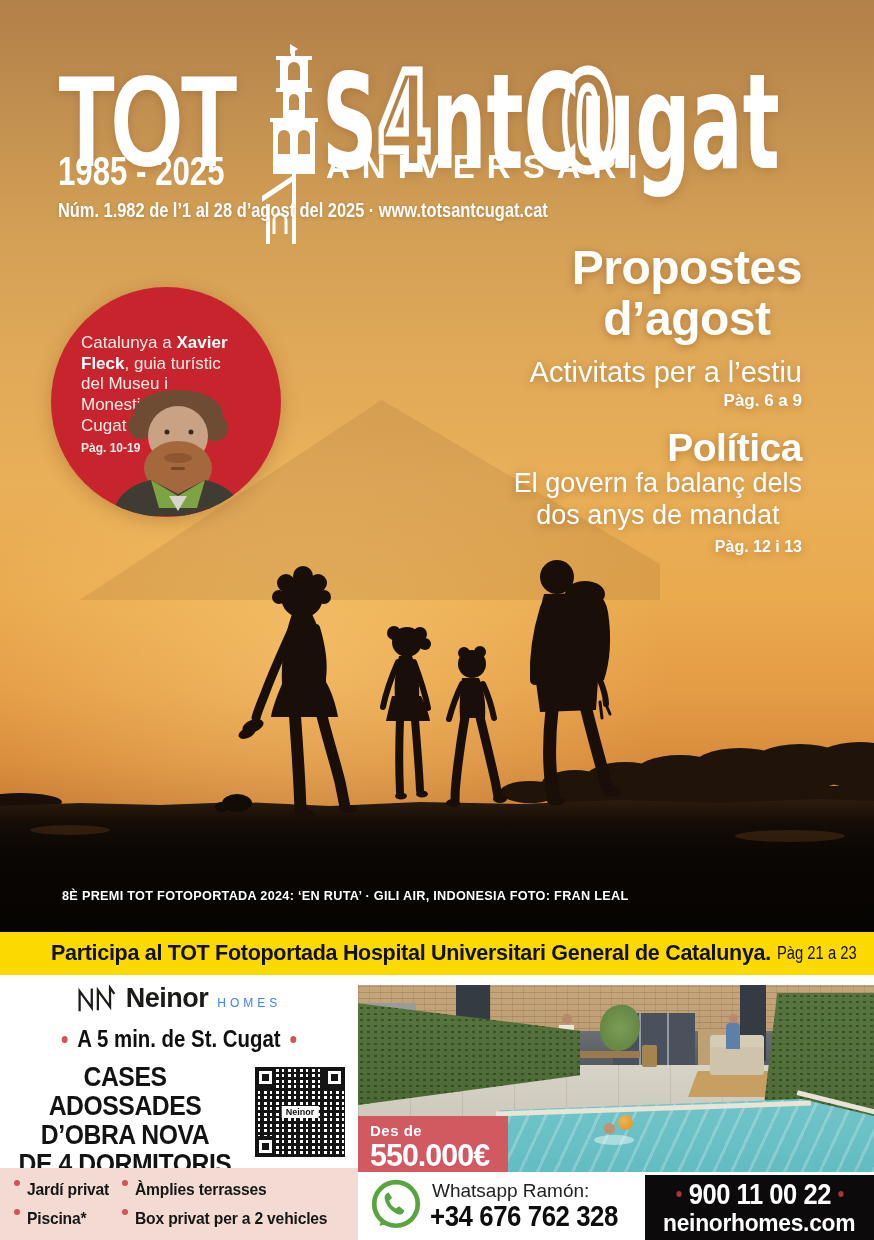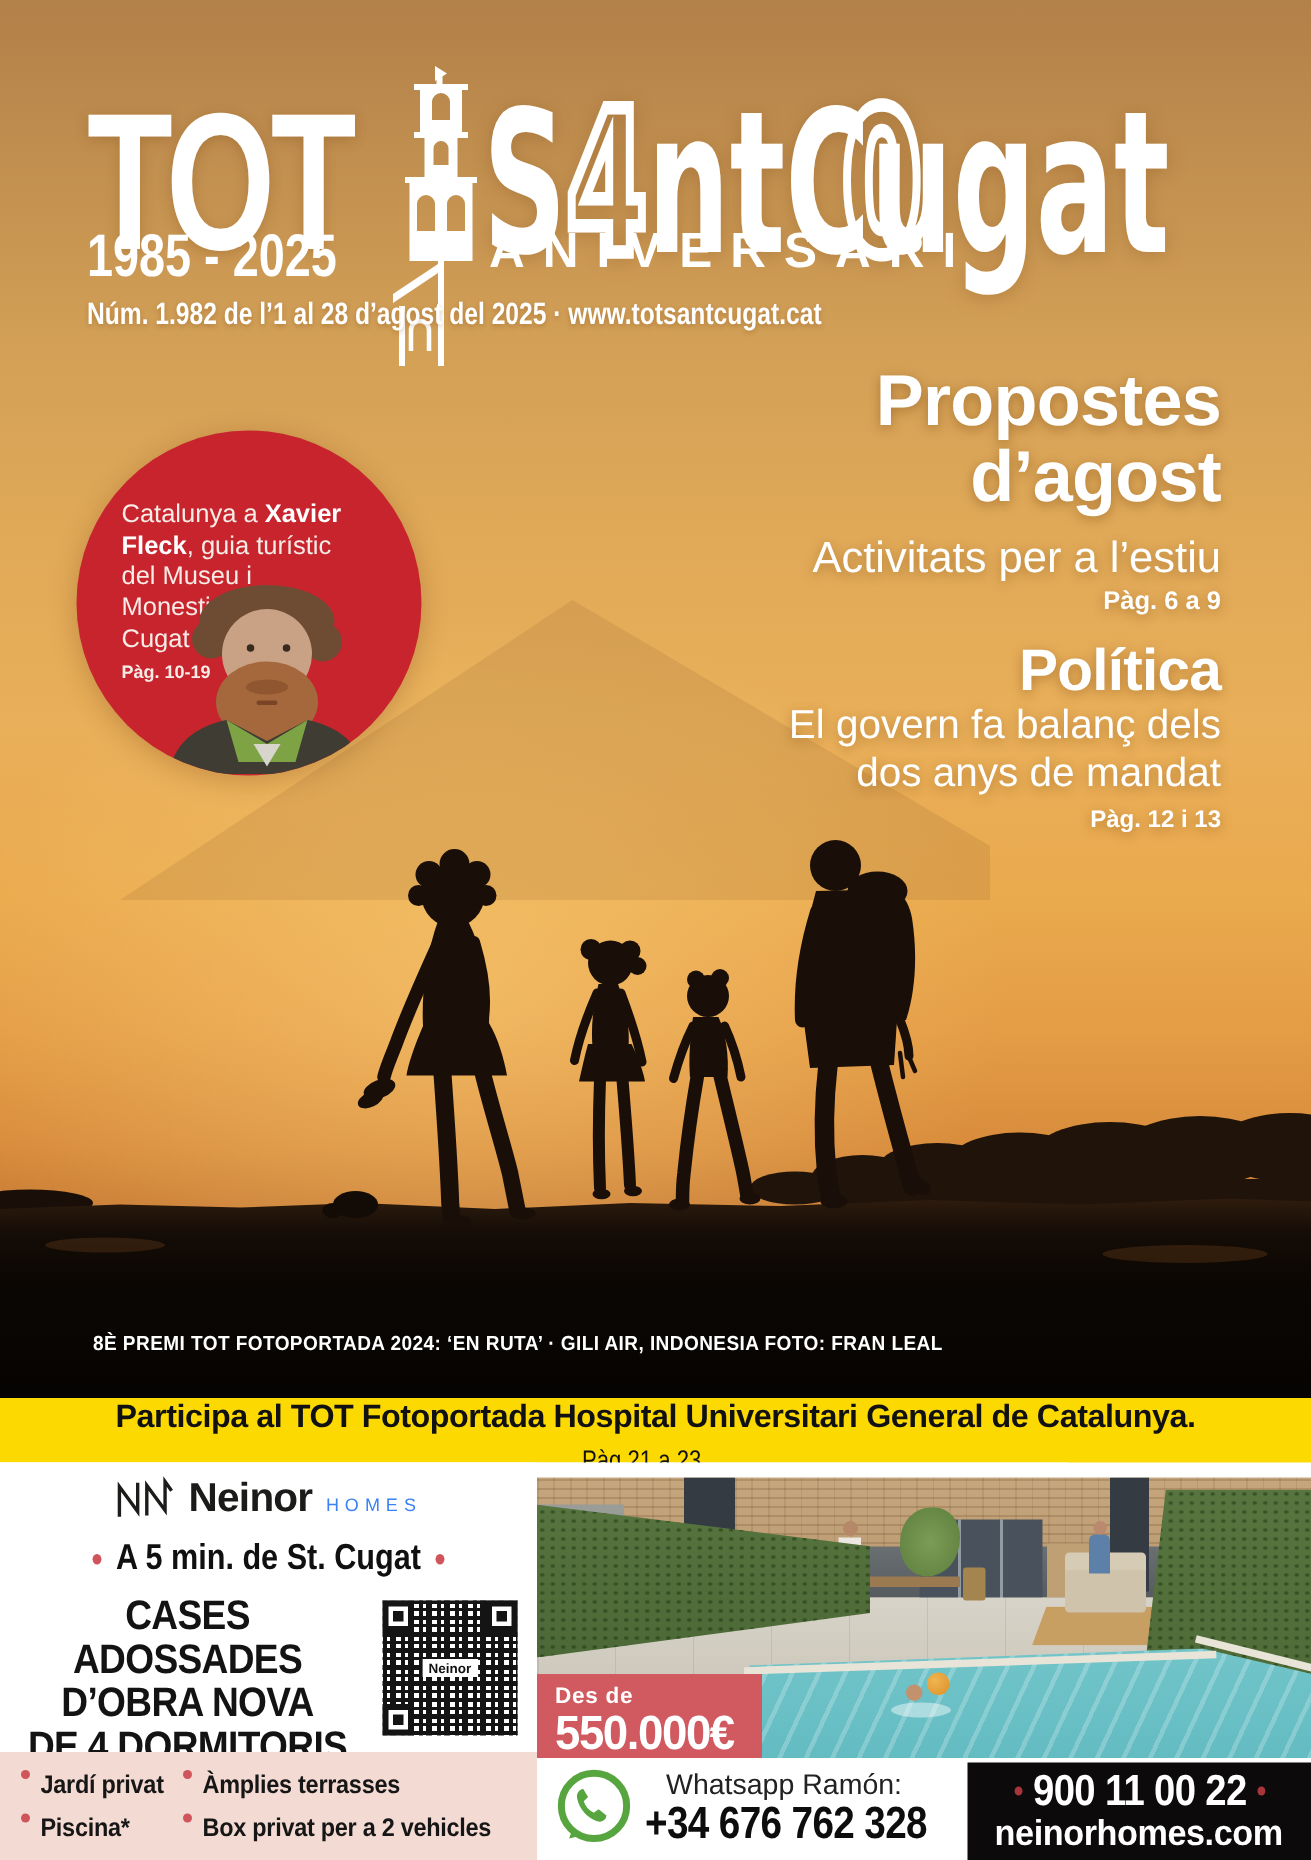--- a/index.html
+++ b/index.html
@@ -38,36 +38,36 @@
   
   .interview{position:absolute;left:51px;top:287px;width:230px;height:230px;border-radius:50%;
     background:var(--accent-red,#c8242e);overflow:hidden;color:#f8ece6;
     box-shadow:0 4px 18px rgba(90,40,10,.25);}
   .interview-text{margin:0;padding:46px 18px 0 30px;font-size:17px;line-height:1.22;width:200px;}
   .interview-text strong{font-weight:bold;color:#fff;}
   .interview-page{padding:4px 0 0 30px;font-size:12px;font-weight:bold;}
   .portrait{position:absolute;left:42px;top:93px;width:160px;height:140px;}
 
   
-  .hl{position:absolute;right:60px;text-align:right;color:#fff;
+  .hl{position:absolute;right:72px;text-align:center;color:#fff;
     text-shadow:0 2px 8px rgba(105,55,5,.4);}
   .hl-title1{top:243px;font-size:48px;font-weight:bold;line-height:1.06;white-space:pre-line;letter-spacing:-.5px;}
   .hl-sub1{top:356px;font-size:29px;font-weight:500;}
   .pg{font-weight:bold;}
   .hl-page1{top:391px;font-size:17px;}
   .hl-title2{top:426px;font-size:39px;font-weight:bold;letter-spacing:-.5px;}
   .hl-sub2{top:468px;font-size:27px;font-weight:500;line-height:1.18;white-space:pre-line;}
   .hl-page2{top:538px;font-size:16px;}
 
   .caption{position:absolute;left:62px;top:888px;color:#fff;font-size:13.5px;font-weight:bold;
     letter-spacing:.3px;transform:scaleX(.94);transform-origin:left top;white-space:nowrap;}
 
   
   .banner{position:absolute;left:0;top:932px;width:874px;height:43px;
-    background:var(--banner-yellow,#fcd900);display:flex;align-items:center;justify-content:flex-start;gap:6px;color:#111;flex-direction:column;}
+    background:var(--banner-yellow,#fcd900);display:flex;align-items:center;justify-content:flex-end;gap:6px;color:#111;}
   .banner-text{font-size:21.5px;font-weight:bold;letter-spacing:-.3px;}
   .banner-page{font-size:18px;font-weight:400;transform:scaleX(.82);transform-origin:left center;}
 
   
   .ad{position:absolute;left:0;top:975px;width:712px;height:265px;background:#fff;}
   .ad-left{position:absolute;left:0;top:0;width:358px;height:193px;background:#fff;color:#161616;}
   .brand-row{position:absolute;left:0;top:8px;width:358px;display:flex;align-items:center;justify-content:center;gap:9px;}
   .neinor-mark{width:40px;height:30px;}
   .brand{font-size:27px;font-weight:800;letter-spacing:-.5px;color:#1b1b19;}
   .brand-suffix{font-size:12px;letter-spacing:4px;color:#3b82f6;padding-top:8px;}
@@ -146,21 +146,21 @@
   .features{position:absolute;left:0;top:193px;width:358px;height:72px;background:var(--ad-pink,#f3dad2);
     display:flex;gap:4px;padding:12px 0 0 14px;}
   .fcol{list-style:none;margin:0;padding:0;display:flex;flex-direction:column;gap:9px;}
   .fcol li{display:flex;align-items:flex-start;gap:7px;font-size:17px;font-weight:bold;color:#161616;white-space:nowrap;}
   .fcol li span{transform:scaleX(.92);transform-origin:left center;letter-spacing:-.2px;}
   .fdot{width:6px;height:6px;border-radius:50%;background:#cf545b;flex:0 0 auto;}
   .fcol.c1{width:104px;}
 
   .contact-mid{position:absolute;left:358px;top:197px;width:287px;height:68px;background:#fff;}
   .wa-icon{position:absolute;left:10px;top:5px;width:56px;height:56px;}
-  .wa-label{position:absolute;left:74px;top:8px;font-size:19px;color:#222;margin-left:12px;}
+  .wa-label{position:absolute;left:74px;top:8px;font-size:19px;color:#222;}
   .wa-number{position:absolute;left:72px;top:27px;font-size:30px;font-weight:800;color:#0d0d0d;
     letter-spacing:-.5px;transform:scaleX(.86);transform-origin:left top;white-space:nowrap;}
 
   .contact-right{position:absolute;left:645px;top:200px;width:229px;height:65px;background:var(--panel-black,#0c0a0b);
     color:#fff;display:flex;flex-direction:column;align-items:center;justify-content:center;gap:0;}
   .phone-row{display:flex;align-items:center;gap:8px;font-size:29px;font-weight:800;letter-spacing:-.5px;
     transform:scaleX(.88);white-space:nowrap;line-height:1.05;}
   .pdot{width:6px;height:6px;border-radius:50%;background:#a8343c;flex:0 0 auto;}
   .website{font-size:24px;font-weight:bold;transform:scaleX(.95);letter-spacing:-.3px;line-height:1.1;}
 </style>

